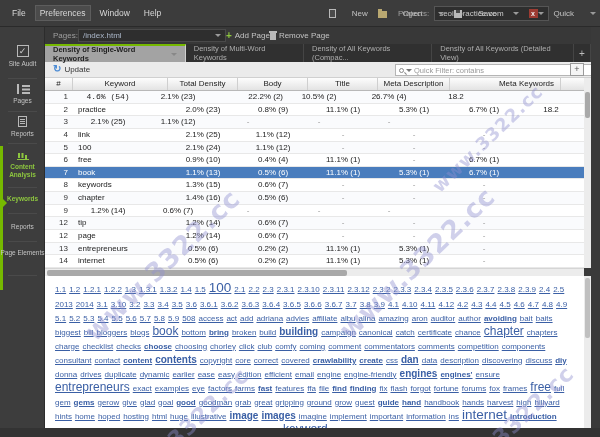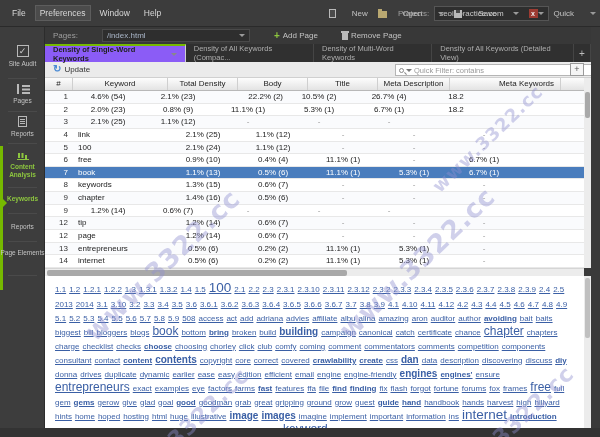--- a/index.html
+++ b/index.html
@@ -47,35 +47,35 @@
   .si-chart { width:12px; height:10px; border-bottom:1px solid #8dc63f; }
   .si-chart::before { content:""; position:absolute; left:1px; bottom:1px; width:2.5px; height:5px; background:#8dc63f;
                       box-shadow:3.5px 0 0 #8dc63f, 7px 2px 0 #8dc63f; }
   .snav.green { color:#8dc63f; font-weight:bold; }
   .greenbar { position:absolute; left:0; top:119px; width:3px; height:144px; background:#76b900; }
   .selarrow { position:absolute; left:3px; top:172px; width:0; height:0;
               border-top:4px solid transparent; border-bottom:4px solid transparent; border-left:4px solid #76b900; }
 
   
   .pagesbar { position:absolute; left:45px; top:27px; width:546px; height:17px; background:#383838;
-              display:flex; align-items:center; gap:24px; padding-left:8px; }
+              display:flex; align-items:center; gap:0; padding-left:8px; }
   .pageslabel { font-size:8px; color:#9f9f9f; }
   .pagesselect { width:148px; height:13px; background:#2e2e2e; border:1px solid #4a4a4a;
                  display:flex; align-items:center; justify-content:space-between;
                  font-size:8px; color:#aab6c8; padding:0 4px; }
   .pbtn { display:flex; align-items:center; gap:3px; font-size:8px; color:#c3c3c3; cursor:default; }
   .plus-green { color:#8dc63f; font-weight:bold; font-size:10px; line-height:8px; }
   .ic-trash { width:6px; height:7px; background:#b9b9b9; margin-top:2px; }
   .ic-trash::before { content:""; position:absolute; left:-1px; top:-2px; width:8px; height:1.5px; background:#b9b9b9; }
 
   
   .tabbar { position:absolute; left:45px; top:44px; width:546px; height:18px; background:#303030; display:flex; z-index:3; }
   .tab { height:18px; display:flex; align-items:center; justify-content:center; gap:4px;
          font-size:7.5px; color:#aeaeae; border-right:1px solid #454545; padding:0 8px; cursor:default; }
-  .tab.active { background:#8b5cf6; color:#222; font-weight:bold; border-top:2px solid #76b900; border-right:1px solid #cfcfcf; }
+  .tab.active { background:#a3a3a3; color:#222; font-weight:bold; border-top:2px solid #76b900; border-right:1px solid #cfcfcf; }
   .tab .tcaret { border-top-color:#888; }
   .tab.addtab { width:18px; padding:0; color:#bdbdbd; font-size:10px; }
 
   
   .toolbar { position:absolute; left:45px; top:62px; width:546px; height:16px; background:#ebebeb;
              border-bottom:1px solid #d0d0d0; }
   .updatebtn { position:absolute; left:8px; top:2px; display:flex; align-items:center; gap:3px;
                font-size:8px; color:#333; cursor:default; }
   .refresh { color:#4b8bd4; font-size:10px; line-height:10px; font-weight:bold; }
   .qfilter { position:absolute; left:350px; top:2px; width:215px; height:12px; background:#fff;
@@ -229,24 +229,24 @@
     <span>Remove Page</span>
   </div>
 </div>
 
 <div class="tabbar" id="tabbar">
     <div class="tab active">
       <span>Density of Single-Word Keywords</span>
       <span class="caret tcaret"></span>
     </div>
     <div class="tab">
+      <span>Density of Multi-Word Keywords</span>
+    </div>
+    <div class="tab">
       <span>Density of All Keywords (Compac...</span>
-    </div>
-    <div class="tab">
-      <span>Density of Multi-Word Keywords</span>
     </div>
     <div class="tab">
       <span>Density of All Keywords (Detailed View)</span>
     </div>
     <div class="tab addtab">
       <span>+</span>
     </div>
   </div>
 
 <div class="toolbar">
@@ -268,29 +268,30 @@
       <div class="c" style="width: 95px;">Keyword</div>
       <div class="c" style="width: 70px;">Total Density</div>
       <div class="c" style="width: 70px;">Body</div>
       <div class="c" style="width: 70px;">Title</div>
       <div class="c" style="width: 72px;">Meta Description</div>
       <div class="c" style="width: 68px; margin-left: 43px;">Meta Keywords</div>
       <div class="c" style="width: 66px;"></div>
     </div>
     <div class="gr">
       <div class="c num" style="width: 28px;">1</div>
-      <div class="c" style="width: 70px;">4.6% (54)</div>
+      <div class="c" style="width: 70px; font-family: Liberation Mono, monospace;">4.6% (54)</div>
       <div class="c" style="width: 70px;">2.1% (23)</div>
       <div class="c" style="width: 70px; text-align: right;">22.2% (2)</div>
       <div class="c" style="width: 72px;">10.5% (2)</div>
       <div class="c" style="width: 68px;">26.7% (4)</div>
       <div class="c" style="width: 66px;">18.2</div>
     </div>
     <div class="gr">
       <div class="c num" style="width: 28px;">2</div>
+      <div class="c kw" style="width: 95px;">practice</div>
       <div class="c" style="width: 70px;">2.0% (23)</div>
       <div class="c" style="width: 70px;">0.8% (9)</div>
       <div class="c" style="width: 70px;">11.1% (1)</div>
       <div class="c" style="width: 72px;">5.3% (1)</div>
       <div class="c" style="width: 68px;">6.7% (1)</div>
       <div class="c" style="width: 66px;">18.2</div>
     </div>
     <div class="gr">
       <div class="c num" style="width: 28px;">3</div>
       <div class="c" style="width: 70px;">2.1% (25)</div>

